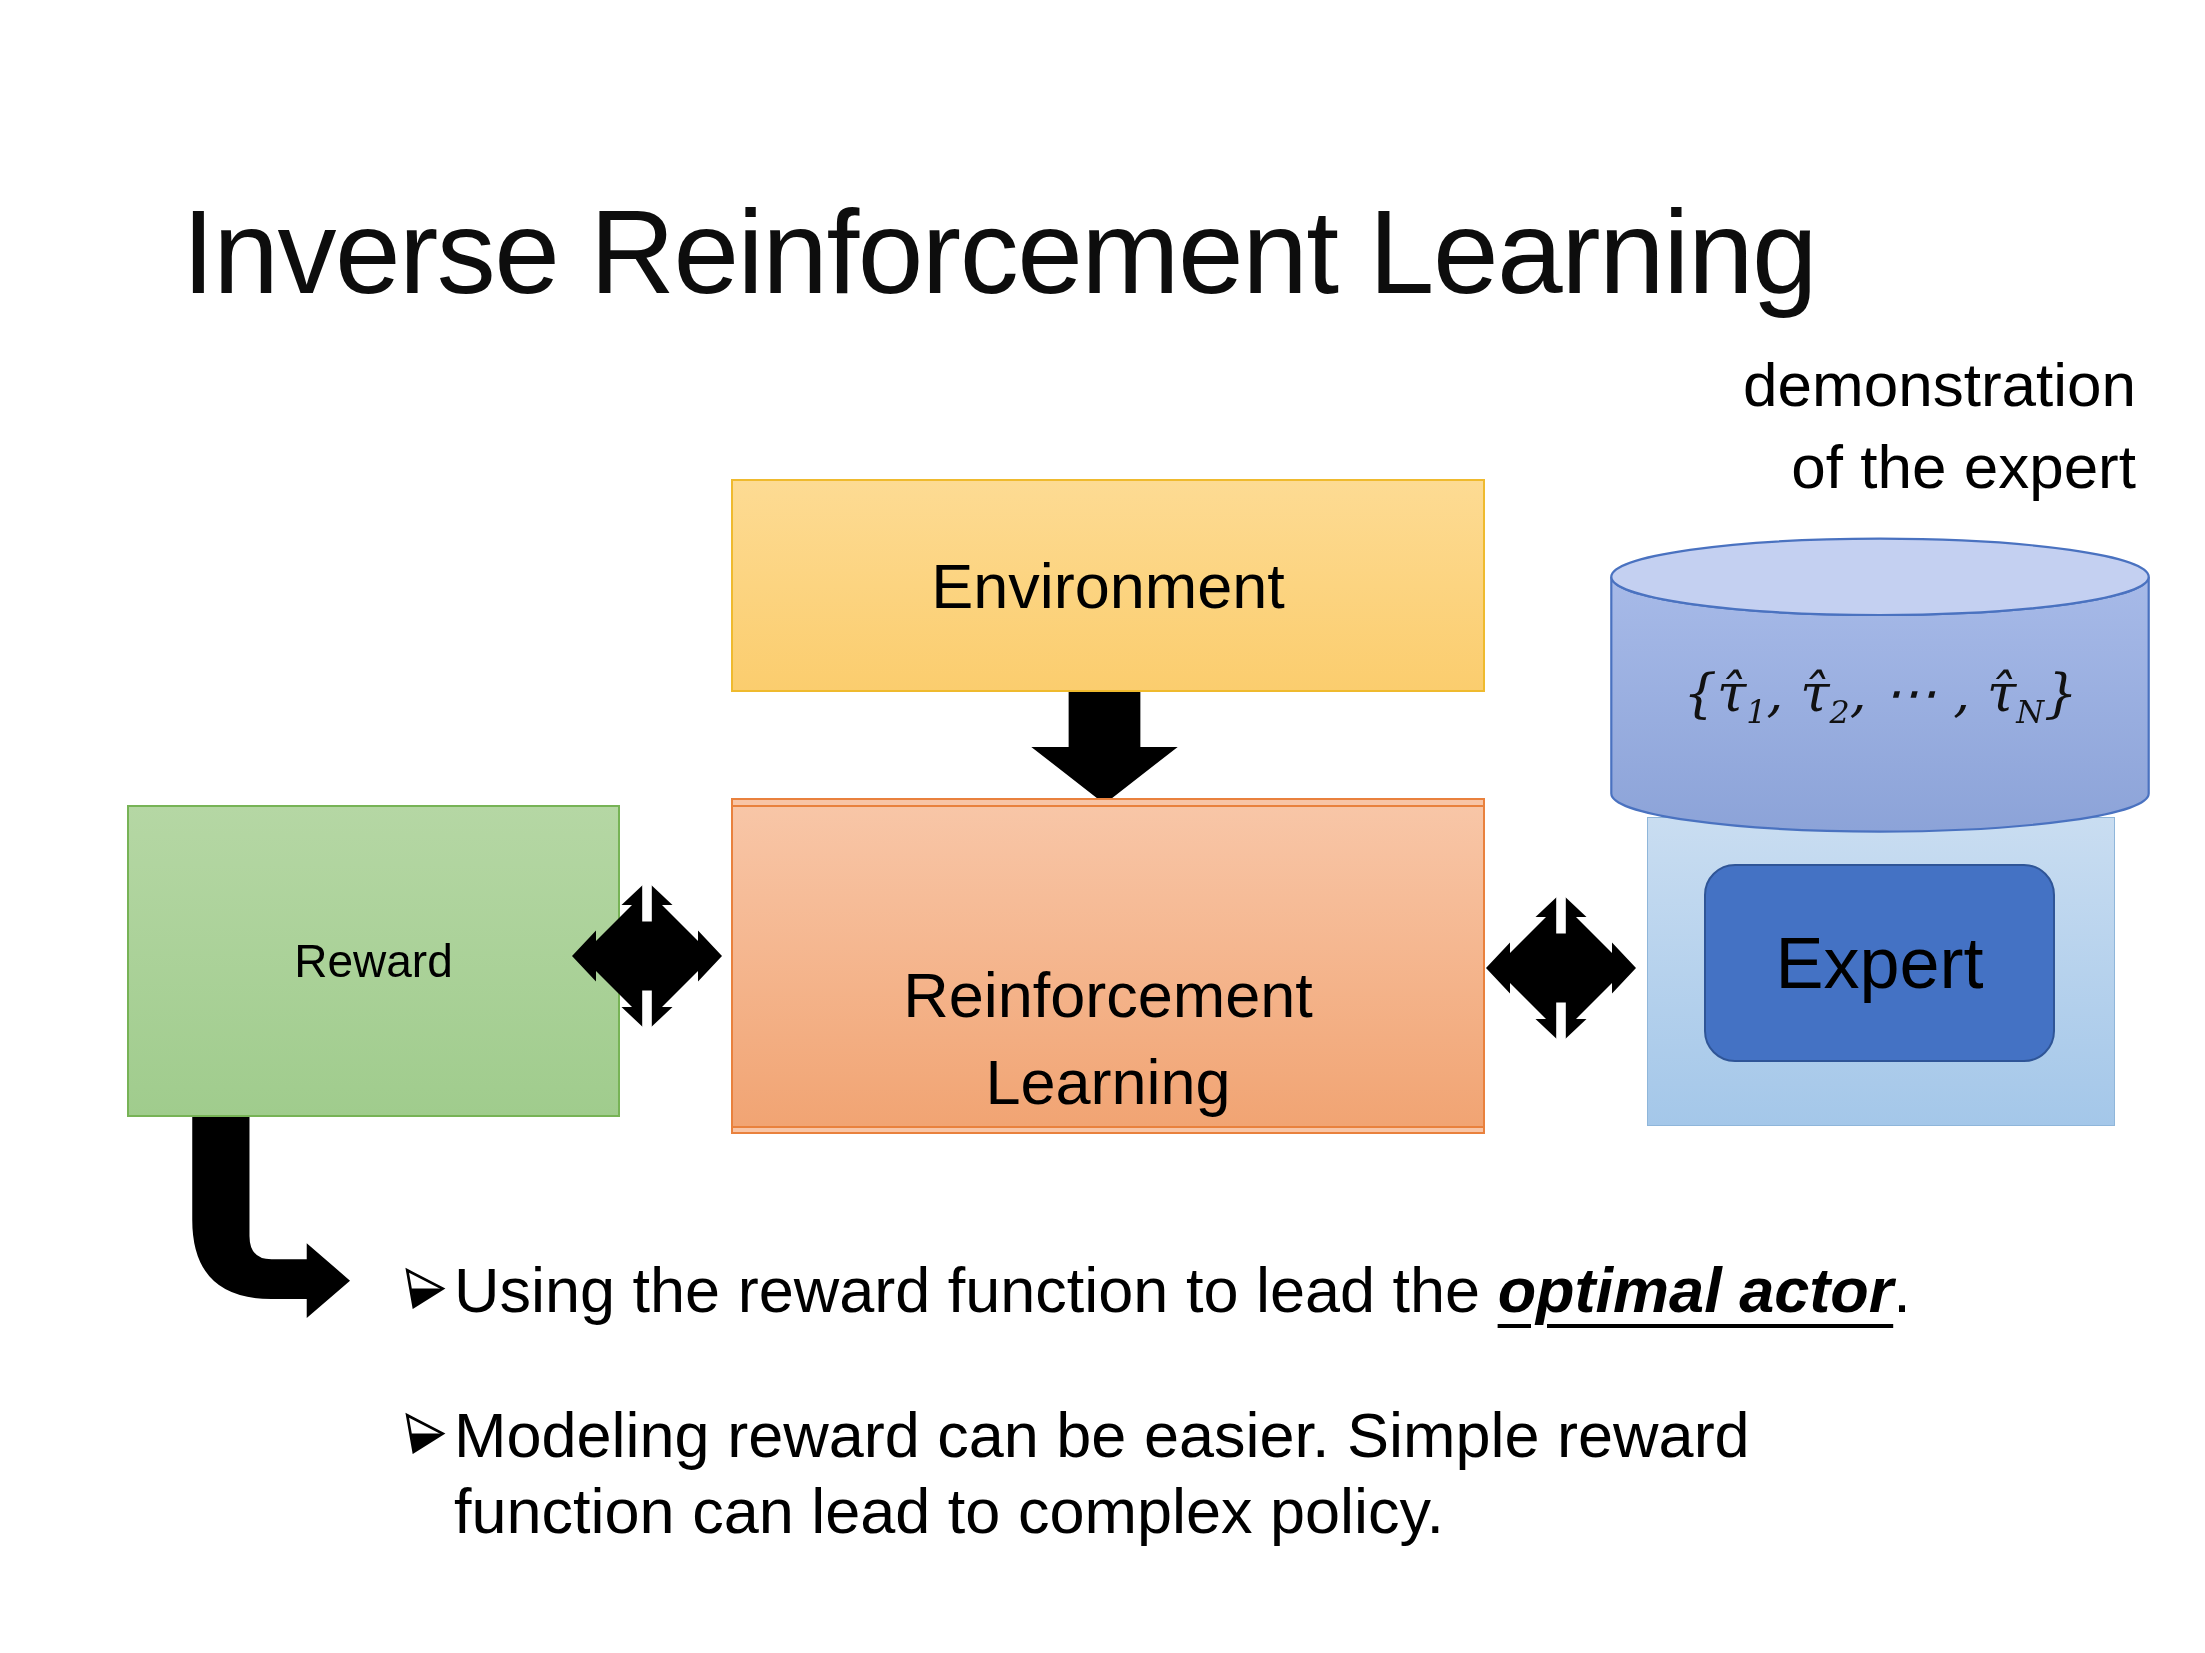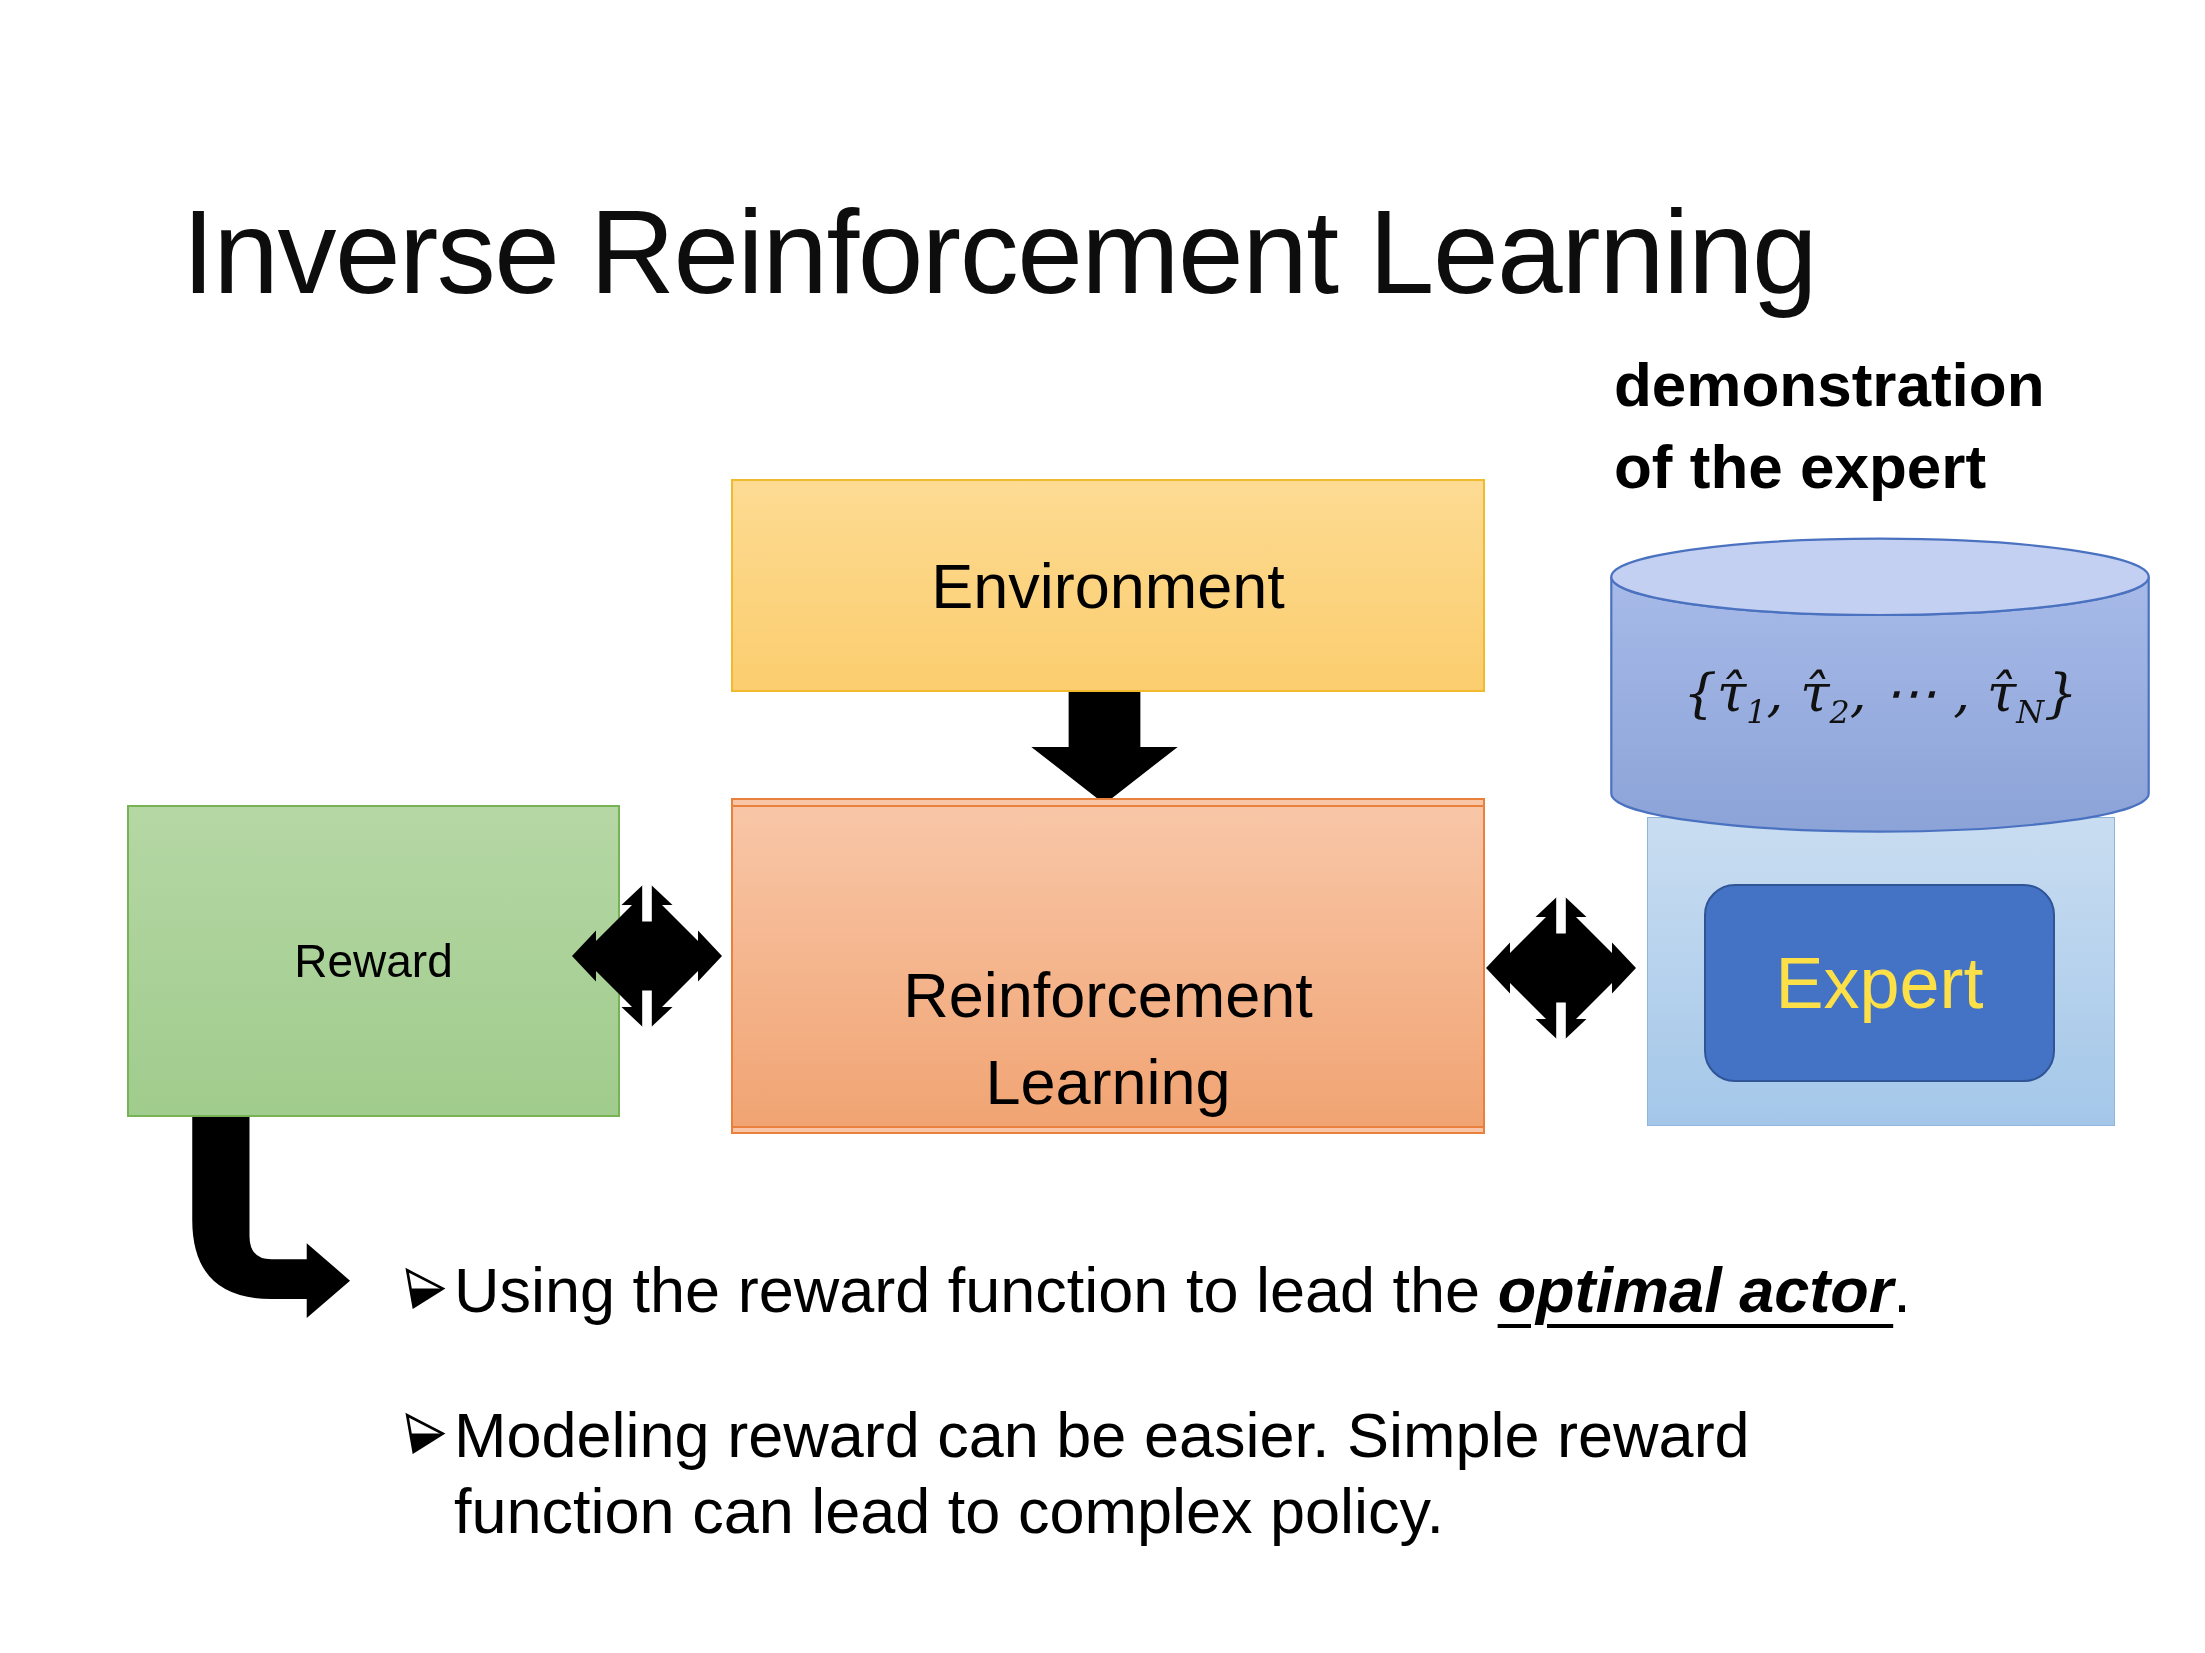--- a/index.html
+++ b/index.html
@@ -16,22 +16,21 @@
   .page-title{
     left:182px; top:184px;
     font-size:118px;
     letter-spacing:-1.5px;
     color:#0d0d0d;
     white-space:nowrap;
   }
   .demo-label{
     left:1614px; top:344px; width:522px;
     font-size:62px; line-height:82px;
-    text-align:left;
-    font-weight:bold;
+    text-align:right;
   }
   .box{
     box-sizing:border-box;
     display:flex; flex-direction:column;
     align-items:center; justify-content:center;
     text-align:center;
   }
   .env-box{
     left:731px; top:479px; width:754px; height:213px;
     background:linear-gradient(180deg,#FDDB93 0%,#FBCD6E 100%);
@@ -57,26 +56,26 @@
     border:2.9px solid #77B356;
     font-size:46px; line-height:93px;
   }
   .expert-container{
     left:1647px; top:817px; width:468px; height:309px;
     box-sizing:border-box;
     background:linear-gradient(180deg,#C9DDF1 0%,#A4C7E9 100%);
     border:1.5px solid #8FB6DA;
   }
   .expert-box{
-    left:1704px; top:884px; width:351px; height:198px;
+    left:1704px; top:864px; width:351px; height:198px;
     background:#4472C4;
     border:2.9px solid #2F5597;
     border-radius:31px;
     font-size:72px;
-    color:#fde047;
+    color:#000000;
   }
   .formula{
     left:1627px; top:662px; width:507px;
     text-align:center;
     font-family:"DejaVu Serif", serif;
     font-style:italic;
     font-size:53px;
     color:#111;
   }
   .formula sub{

